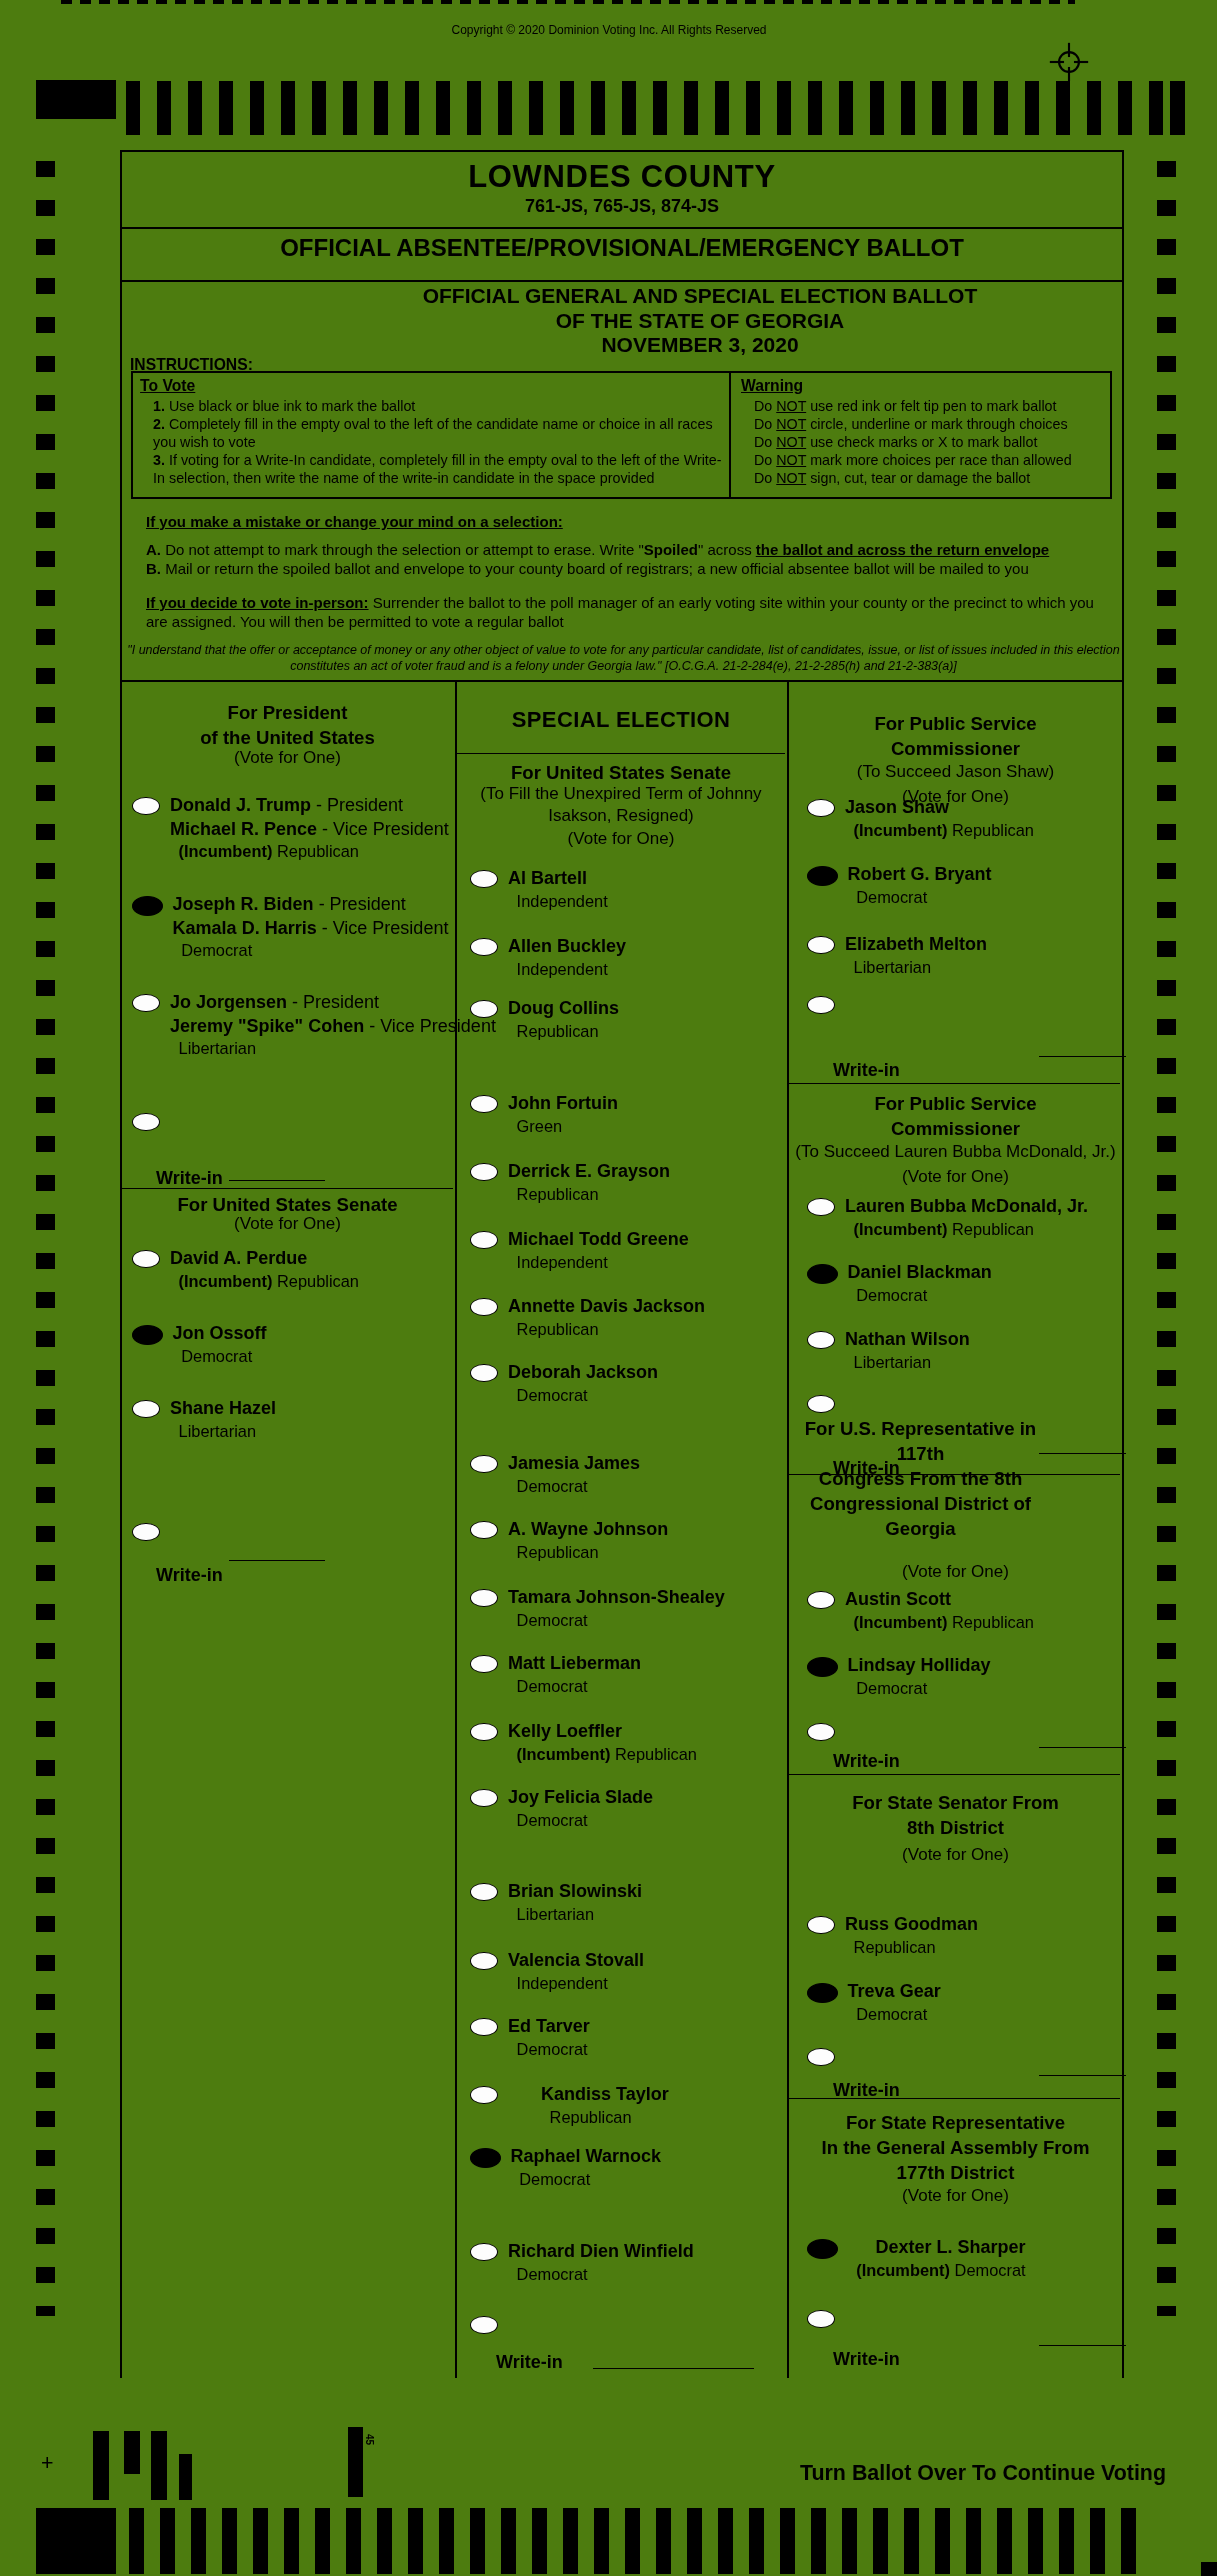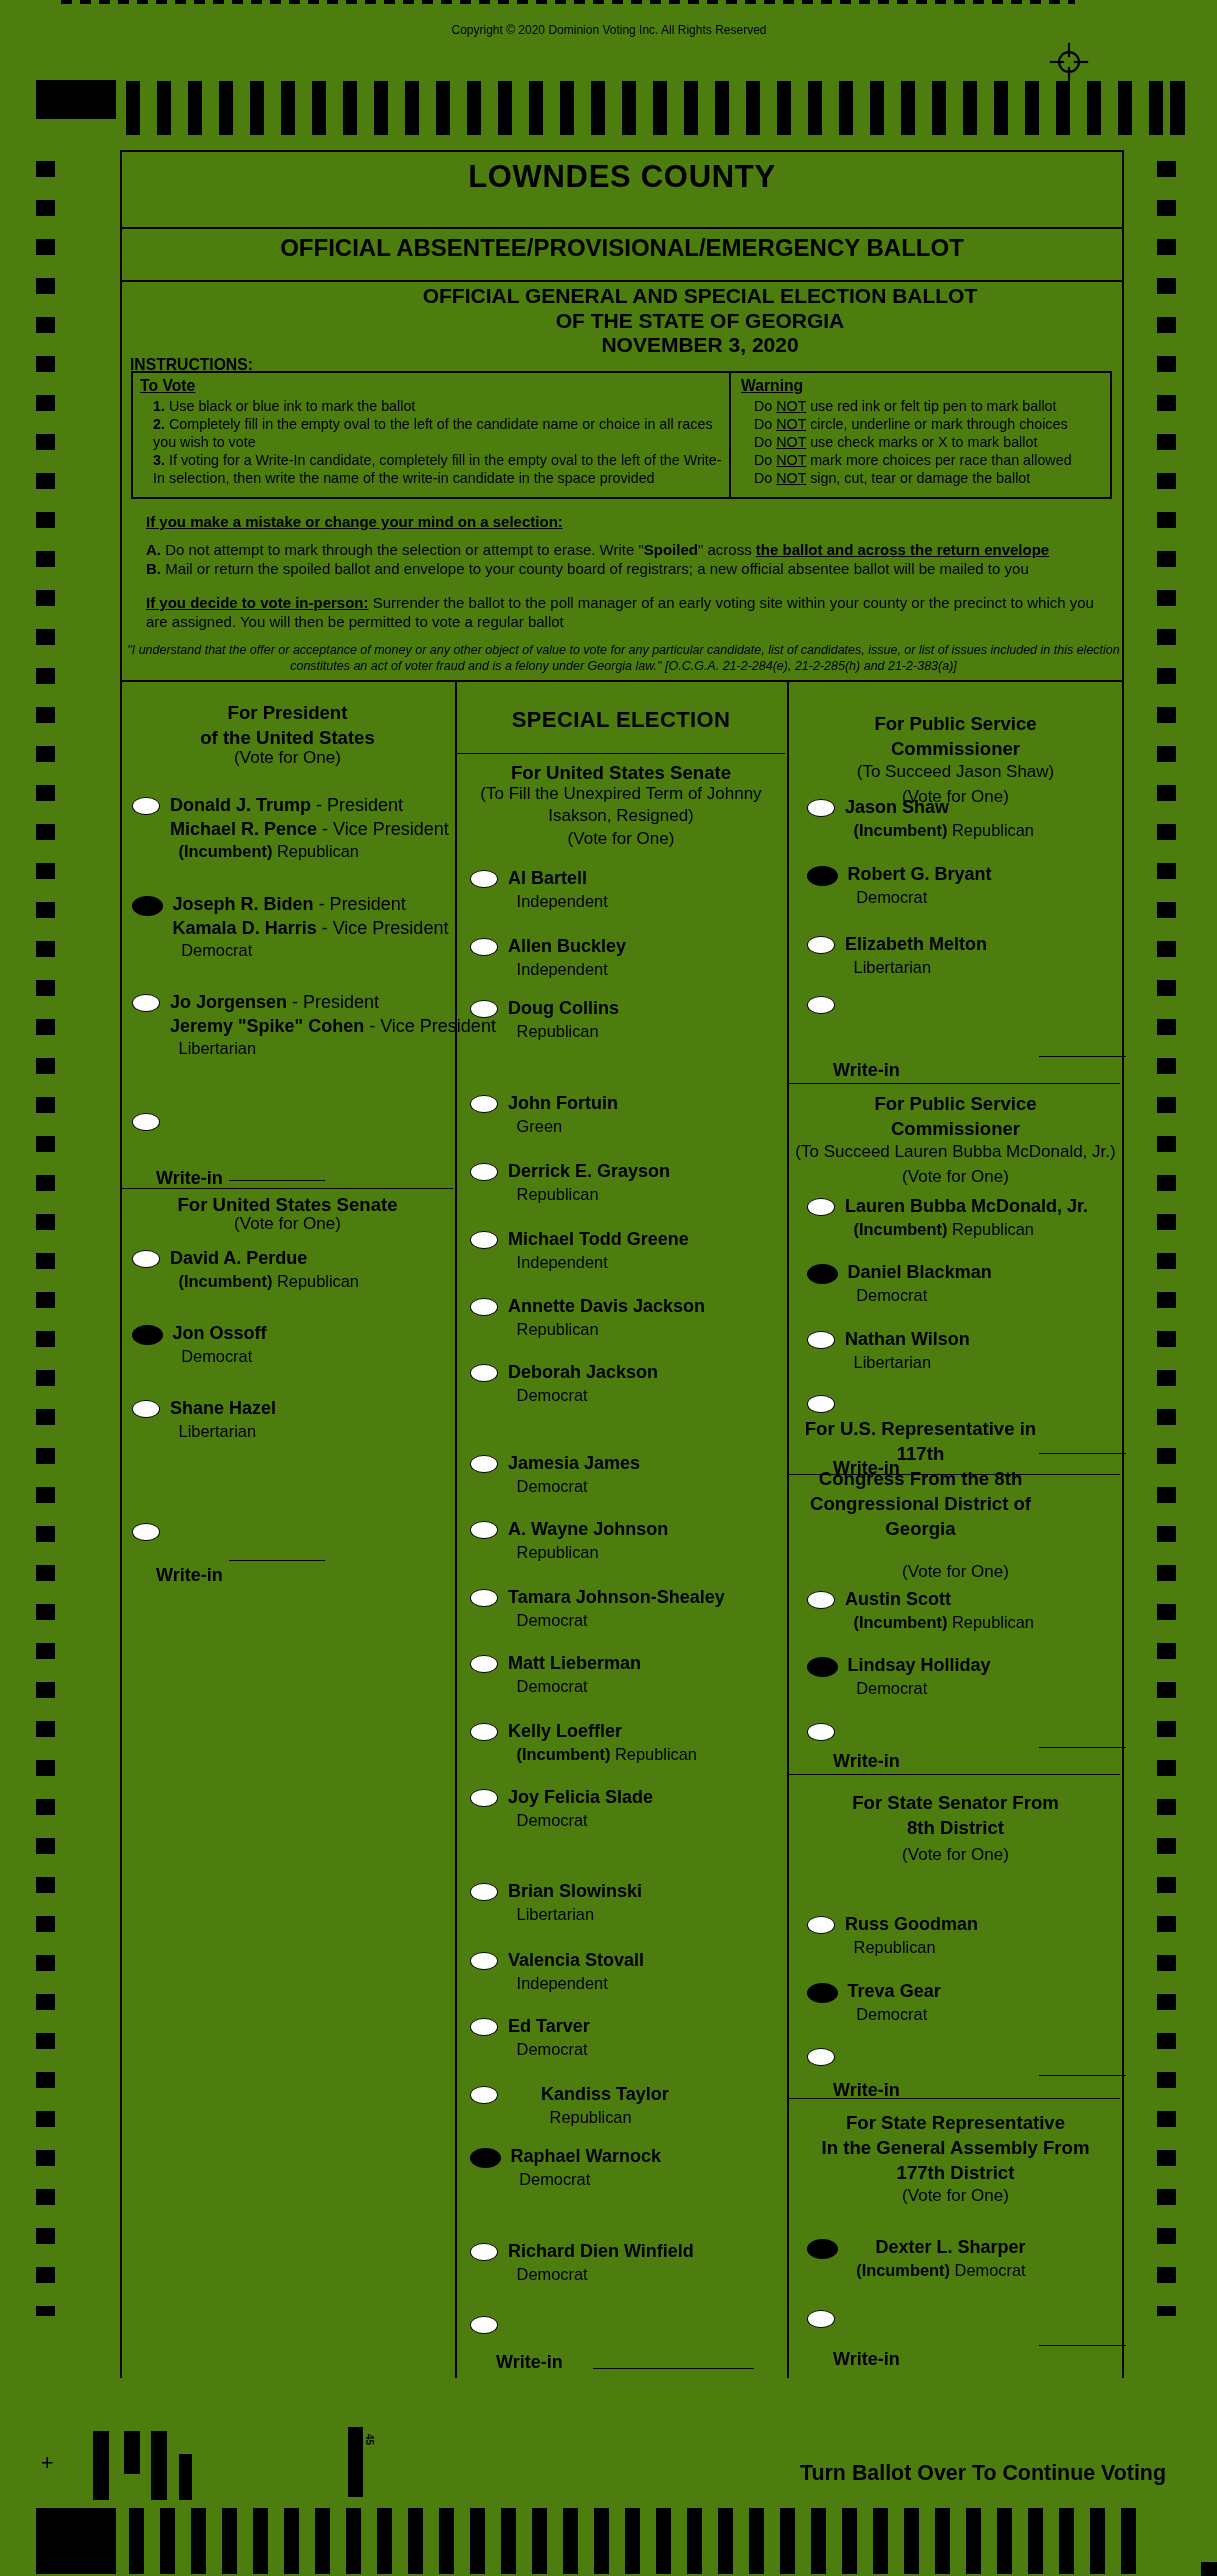--- a/index.html
+++ b/index.html
@@ -81,20 +81,21 @@
   <div class="sq-col" style="left:1157px;top:161px;height:2155px;"></div>
 
   <div class="hline" style="left:120px;top:150px;width:1004px;"></div>
   <div class="vline" style="left:120px;top:150px;height:2228px;"></div>
   <div class="vline" style="left:1122px;top:150px;height:2228px;"></div>
   <div class="hline" style="left:120px;top:227px;width:1004px;"></div>
   <div class="hline" style="left:120px;top:280px;width:1004px;"></div>
   <div class="hline" style="left:120px;top:680px;width:1004px;"></div>
 
   <div class="county ctr">LOWNDES COUNTY</div>
+  <div class="precincts ctr">761-JS, 765-JS, 874-JS</div>
   <div class="btype ctr">OFFICIAL ABSENTEE/PROVISIONAL/EMERGENCY BALLOT</div>
   <div class="eline ctr" style="top:284px;">OFFICIAL GENERAL AND SPECIAL ELECTION BALLOT</div>
   <div class="eline ctr" style="top:309px;">OF THE STATE OF GEORGIA</div>
   <div class="eline ctr" style="top:333px;">NOVEMBER 3, 2020</div>
   <div class="instr-label">INSTRUCTIONS:</div>
 
   <div class="ibox">
     <div class="tv">
       <div class="utitle">To Vote</div>
       <div class="tvi"><b>1.</b><span> Use black or blue ink to mark the ballot</span></div>

